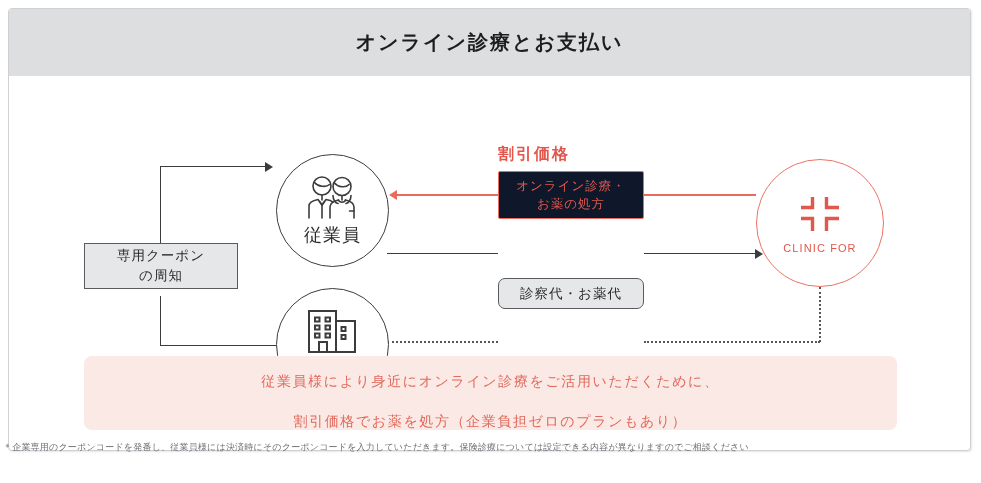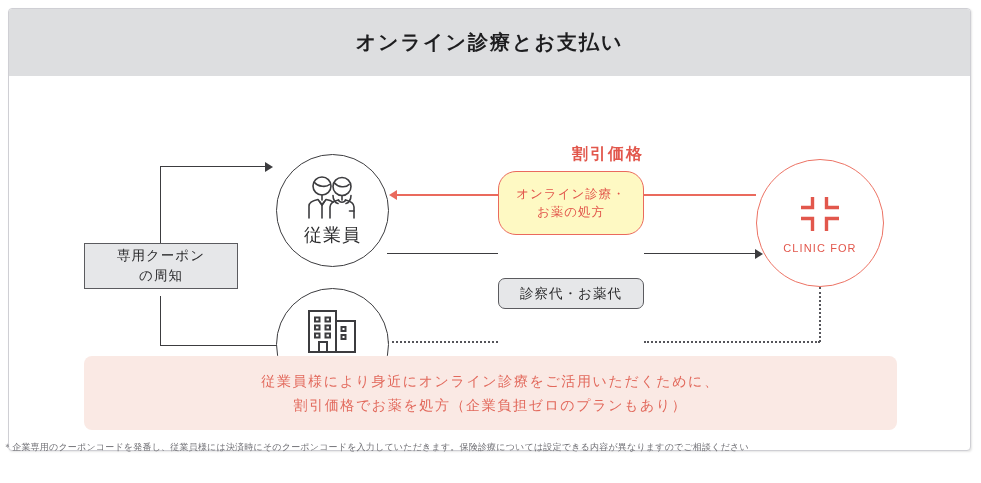--- a/index.html
+++ b/index.html
@@ -47,29 +47,29 @@
     position:absolute;background:#e6e7e9;border:1px solid #5b5b5f;border-radius:7px;
     display:flex;align-items:center;justify-content:center;
     box-sizing:border-box;
     font-size:13.5px;color:#2b2b2d;letter-spacing:1px;margin-top:40px;
   }
   .box-fee{left:489px;top:180px;width:146px;height:31px;}
   .box-contract{left:489px;top:268px;width:146px;height:31px;}
 
   
   .box-online{
-    position:absolute;left:489px;top:113px;width:146px;height:64px;
-    background:#fef9c3;border:1px solid #ea6a5d;border-radius:18px;
+    position:absolute;left:489px;top:113px;width:146px;height:48px;
+    background:#0f172a;border:1px solid #ea6a5d;border-radius:2px;
     display:flex;flex-direction:column;align-items:center;justify-content:center;
     box-sizing:border-box;line-height:1.45;
   }
   .box-online span{font-size:12.5px;color:#e2574c;letter-spacing:1px;}
   .discount-label{
     position:absolute;left:489px;top:86px;width:146px;
-    text-align:right;font-size:16px;font-weight:bold;color:#e2574c;letter-spacing:2px;
+    text-align:left;font-size:16px;font-weight:bold;color:#e2574c;letter-spacing:2px;
   }
 
   
   .circle{
     position:absolute;border-radius:50%;box-sizing:border-box;
     display:flex;flex-direction:column;align-items:center;justify-content:center;
   }
   .circle-dark{border:1px solid #3c3c3f;background:#fff;}
   .circle-red{border:1px solid #ec7364;background:#fff;}
   .c-employee{left:267px;top:96px;width:113px;height:113px;}
@@ -97,21 +97,21 @@
   .arrow-right{border-top:5px solid transparent;border-bottom:5px solid transparent;border-left:8px solid #3c3c3f;}
   .arrow-left-red{border-top:5px solid transparent;border-bottom:5px solid transparent;border-right:8px solid #ea6a5d;}
 
   
   .banner{
     position:absolute;left:75px;top:298px;width:813px;height:74px;
     background:#fae9e4;border-radius:8px;
     display:flex;flex-direction:column;align-items:center;justify-content:center;
     line-height:1.75;
   }
-  .banner span{font-size:14px;color:#e2695c;letter-spacing:1.6px;}
+  .banner span{font-size:14px;color:#e2695c;letter-spacing:1.6px;margin-top:16px;}
 
   
   .footnote{
     position:absolute;left:3px;top:441px;width:960px;
     font-size:9px;color:#6f6f74;letter-spacing:.2px;white-space:nowrap;
   }
 
   svg{display:block;}
 </style>
 </head>

